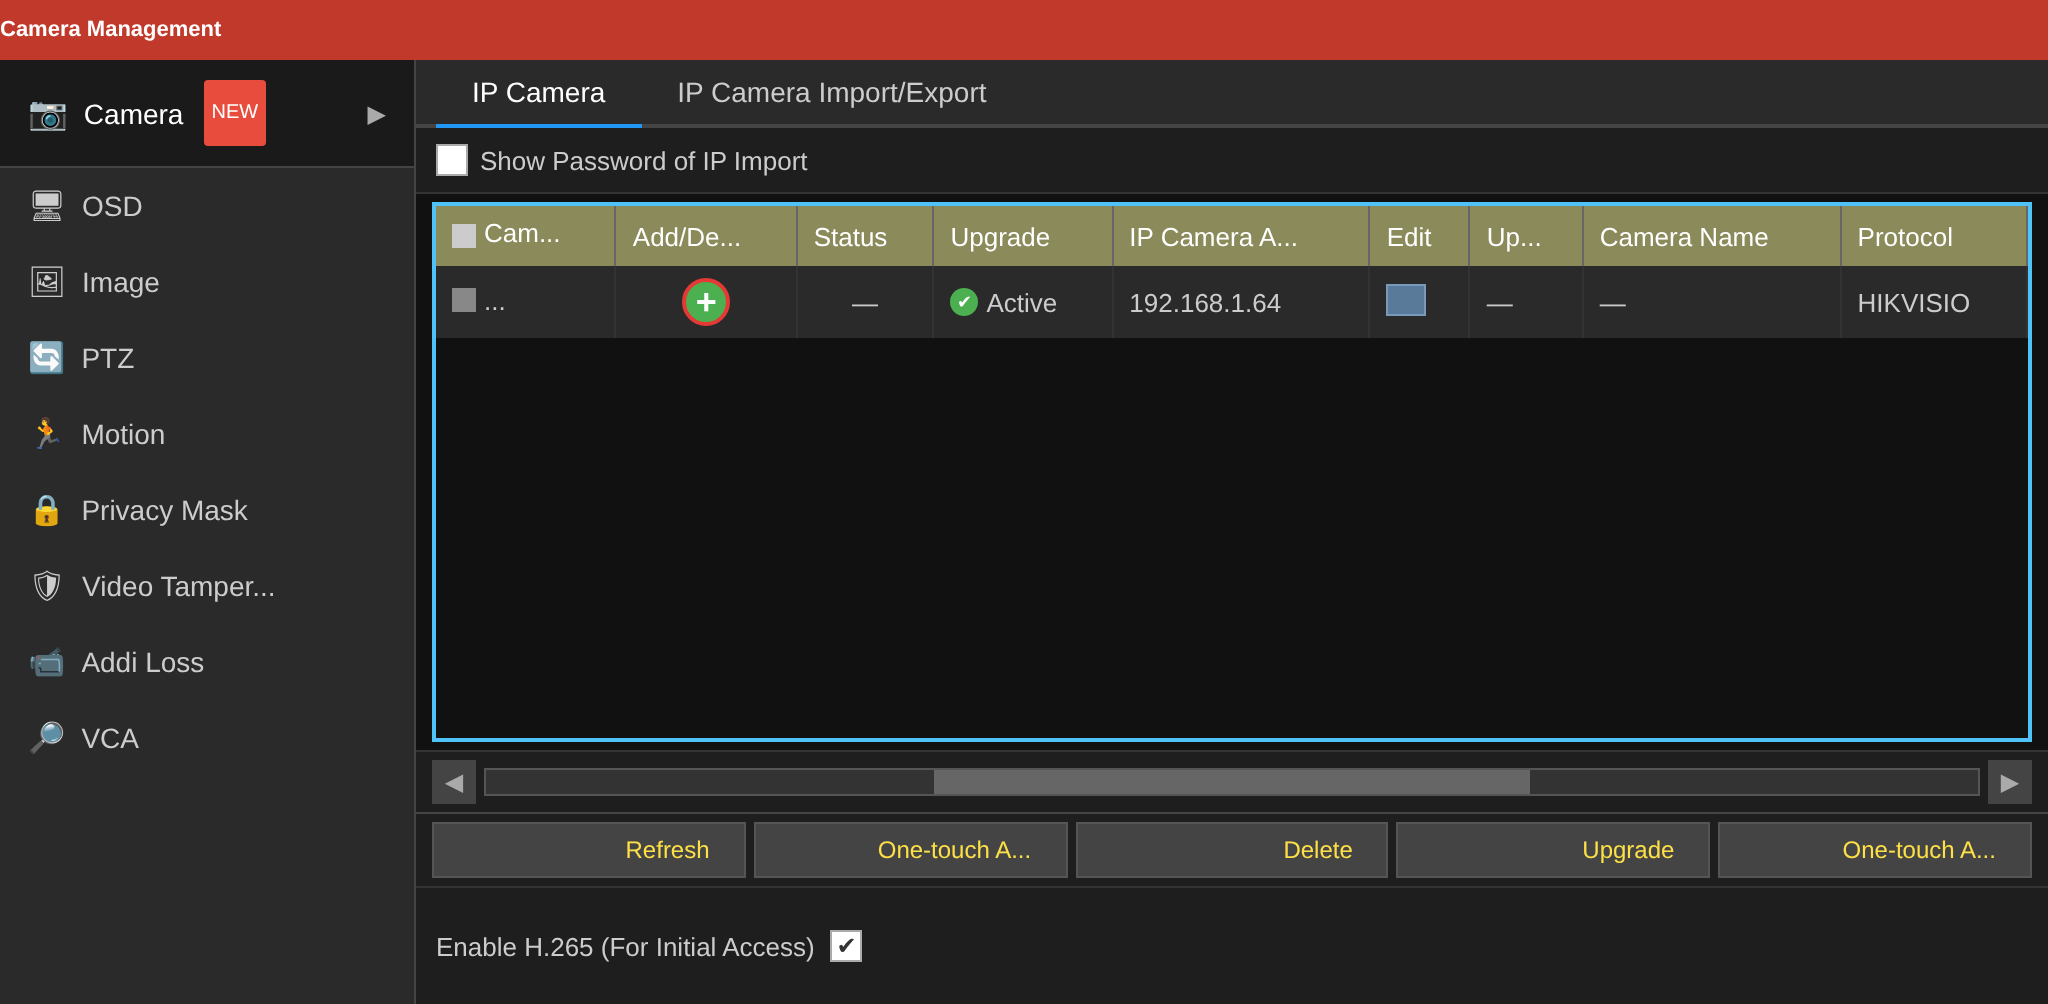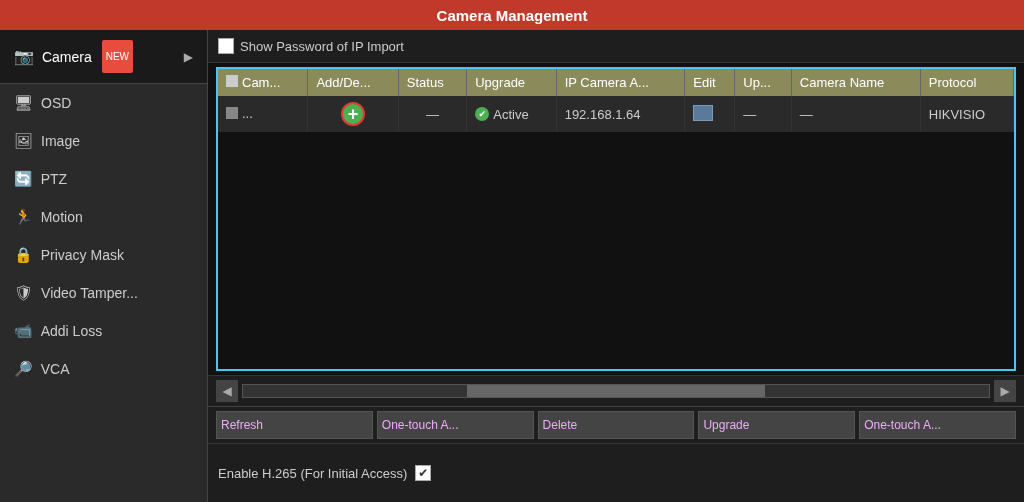--- a/index.html
+++ b/index.html
@@ -12,23 +12,22 @@
       color: #ccc;
       overflow: hidden;
     }
 
     
     #title-bar {
       background: #c0392b;
       height: 30px;
       display: flex;
       align-items: center;
-      justify-content: center;
-      color: #fff;
-      font-size: 15px;
+      color: #fff;
+      font-size: 11px;
       font-weight: bold;
     }
 
     
     #main-layout {
       display: flex;
       height: calc(502px - 30px);
     }
 
     
@@ -240,27 +239,27 @@
     #button-row {
       display: flex;
       background: #1e1e1e;
       padding: 4px 8px;
       gap: 4px;
       border-top: 1px solid #444;
     }
 
     .action-btn {
       flex: 1;
-      padding: 6px 4px;
+      padding: 6px 17px;
       background: #444;
       border: 1px solid #555;
-      color: #f0abfc;
+      color: #fde047;
       font-size: 12px;
       cursor: pointer;
-      text-align: left;
+      text-align: right;
     }
 
     
     #h265-row {
       display: flex;
       align-items: center;
       background: #1e1e1e;
       padding: 21px 10px;
       border-top: 1px solid #333;
       gap: 8px;
@@ -336,33 +335,41 @@
 
     <div class="sidebar-item">
       <span style="font-size:15px;">🔎</span>
       <span>VCA</span>
     </div>
 
   </div>
 
   <div id="content">
 
+    <div id="tab-bar">
+      <div class="tab active-tab">
+        <span>IP Camera</span>
+      </div>
+      <div class="tab">
+        <span>IP Camera Import/Export</span>
+      </div>
+    </div>
 
     <div id="show-password-row">
       <div class="checkbox-box">
       </div>
       <span>Show Password of IP Import</span>
     </div>
 
     <div id="table-wrapper">
       <table id="camera-table">
         <thead>
           <tr>
             <th>
-              <span style="display:inline-flex;align-items:flex-start;gap:4px;">
+              <span style="display:inline-flex;align-items:flex-end;gap:4px;">
                 <span style="width:12px;height:12px;background:#ccc;display:inline-block;"></span>
                 <span>Cam...</span>
               </span>
             </th>
             <th>Add/De...</th>
             <th>Status</th>
             <th>Upgrade</th>
             <th>IP Camera A...</th>
             <th>Edit</th>
             <th>Up...</th>

